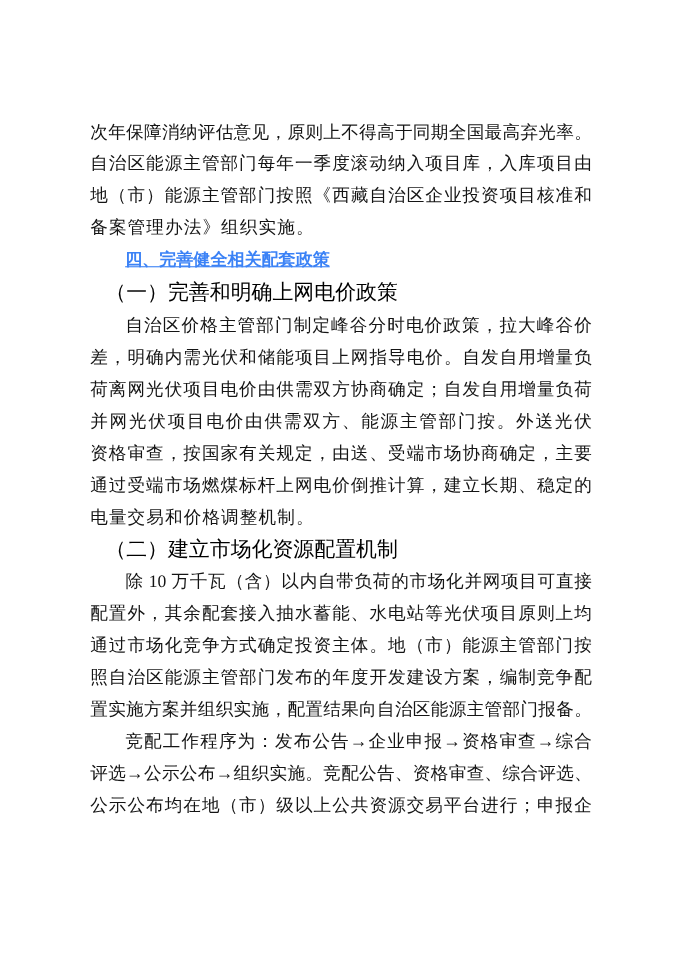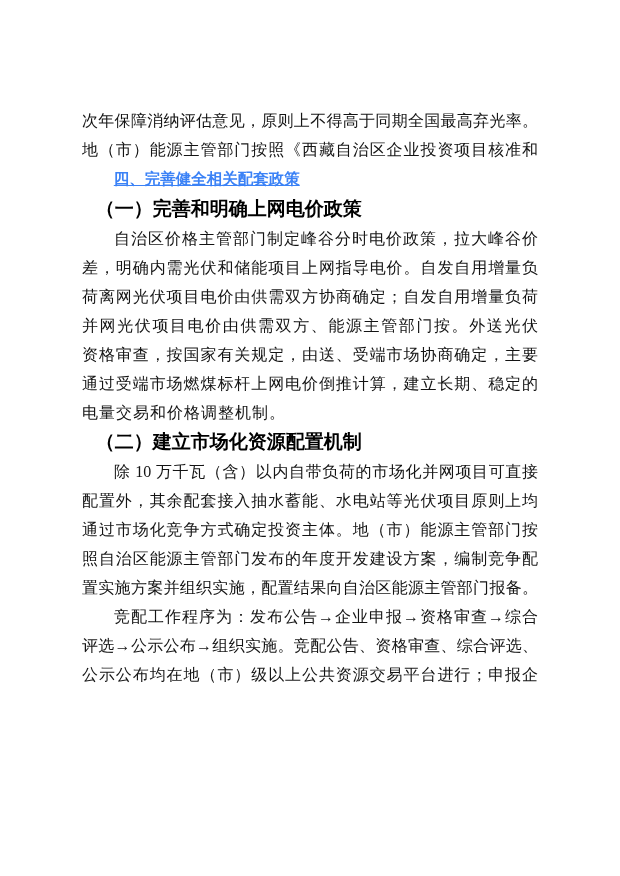--- a/index.html
+++ b/index.html
@@ -46,36 +46,38 @@
     line-height: 30px;
     text-indent: 2.05em;
     color: #3b82f6;
     text-decoration: underline;
   }
 
   
   .h2 {
     font-family: "Liberation Sans", "DejaVu Sans", sans-serif;
     font-size: 19px;
-    font-weight: 700;
+    font-weight: 400;
     line-height: 30px;
     text-indent: 0.72em;
     color: #000000;
   }
 
   .para { margin: 0; }
 </style>
 </head>
 <body>
 
 <div class="page">
   <div class="doc" id="doc">
       <div class="para">
         <div class="t-line j">次年保障消纳评估意见，原则上不得高于同期全国最高弃光率。</div>
+        <div class="t-line j">自治区能源主管部门每年一季度滚动纳入项目库，入库项目由</div>
         <div class="t-line j">地（市）能源主管部门按照《西藏自治区企业投资项目核准和</div>
+        <div class="t-line">备案管理办法》组织实施。</div>
       </div>
       <div class="h1">四、完善健全相关配套政策</div>
       <div class="h2">（一）完善和明确上网电价政策</div>
       <div class="para">
         <div class="t-line j indent">自治区价格主管部门制定峰谷分时电价政策，拉大峰谷价</div>
         <div class="t-line j">差，明确内需光伏和储能项目上网指导电价。自发自用增量负</div>
         <div class="t-line j">荷离网光伏项目电价由供需双方协商确定；自发自用增量负荷</div>
         <div class="t-line j">并网光伏项目电价由供需双方、能源主管部门按。外送光伏</div>
         <div class="t-line j">资格审查，按国家有关规定，由送、受端市场协商确定，主要</div>
         <div class="t-line j">通过受端市场燃煤标杆上网电价倒推计算，建立长期、稳定的</div>

